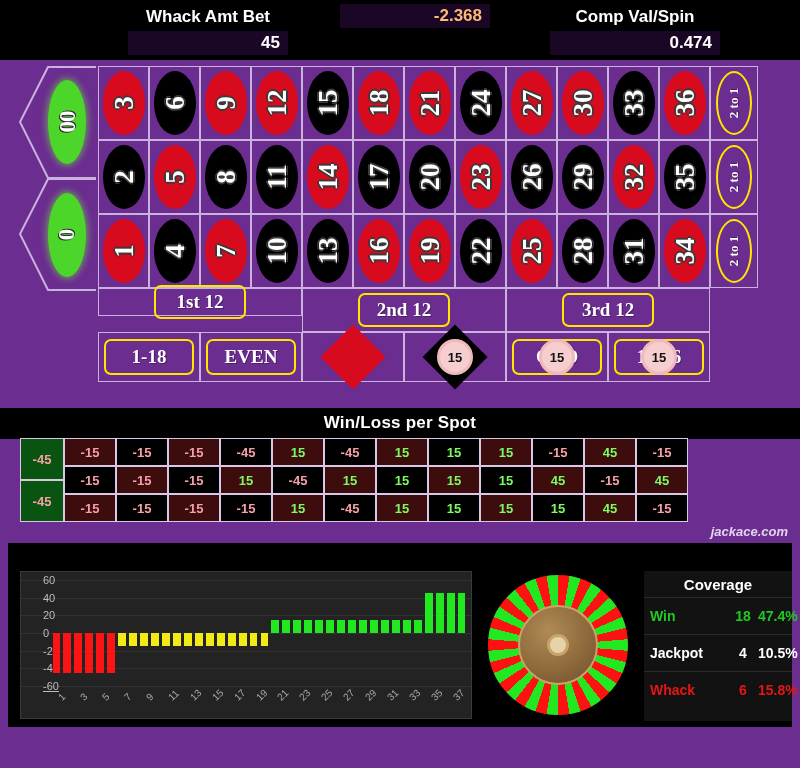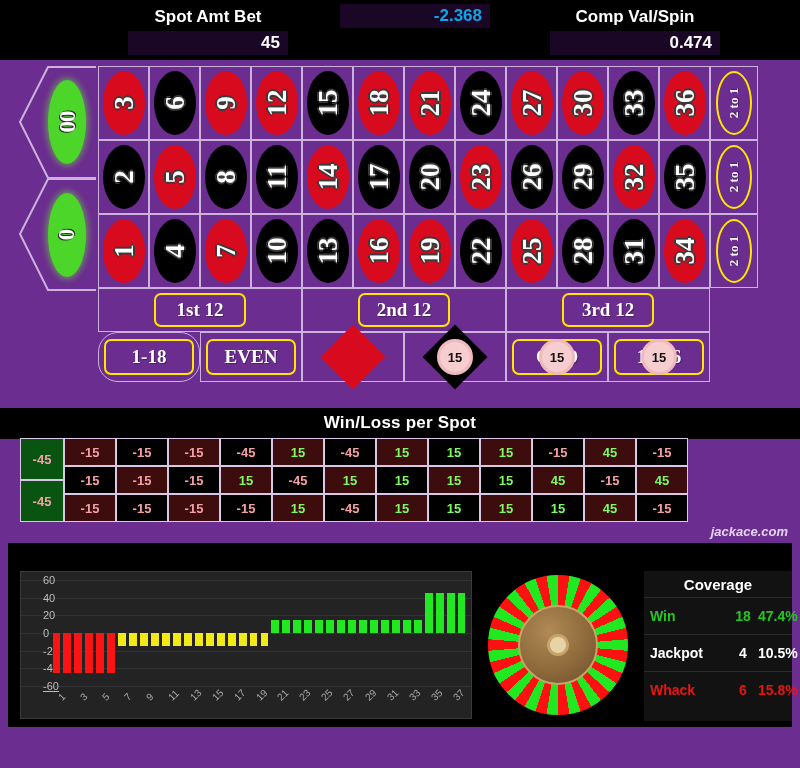--- a/index.html
+++ b/index.html
@@ -8,21 +8,21 @@
   .panelbar{background:#000;color:#fff;text-align:center;font-weight:bold;font-size:17px;
             padding:5px 0 6px;letter-spacing:.2px;}
 
   
   #stats{width:800px;height:60px;background:#000;position:relative;}
   .statcol{position:absolute;top:0;height:60px;text-align:center;}
   .stat-label{color:#fff;font-weight:bold;font-size:17px;padding-top:7px;}
   .stat-valuebox{margin:4px auto 0;height:24px;line-height:24px;background:#1a0726;
                  font-weight:bold;font-size:17px;color:#fff;text-align:right;
                  padding-right:8px;box-sizing:border-box;}
-  .neg{color:#0ea5e9;}
+  .neg{color:#fdba74;}
 
   
   #board{position:relative;width:800px;height:348px;background:#6b2d8f;}
   .zeroshape{position:absolute;}
   .zeroshape svg{display:block;}
   .zerooval{position:absolute;border-radius:50%;background:#4dd62a;
             box-shadow:0 0 6px 2px rgba(110,230,60,.55);}
   .zerotxt{position:absolute;left:0;top:0;width:100%;height:100%;
            display:flex;align-items:center;justify-content:center;}
   .zerotxt span{transform:rotate(-90deg);color:#fff;font-weight:bold;font-size:23px;
@@ -111,21 +111,21 @@
   .covrow .c3{flex:1;text-align:center;font-weight:bold;font-size:14px;}
   .c-win{color:#22c822;}
   .c-jack{color:#fff;}
   .c-whack{color:#e51616;}
 </style>
 </head>
 <body>
 
 <div id="stats">
     <div class="statcol" style="left: 98px; width: 220px;">
-      <div class="stat-label">Spot Amt Bet</div>
+      <div class="stat-label">Whack Amt Bet</div>
       <div class="stat-valuebox" style="width: 160px;">45</div>
     </div>
     <div class="statcol" style="left: 310px; width: 210px;">
       <div class="stat-valuebox neg" style="width: 150px;">-2.368</div>
     </div>
     <div class="statcol" style="left: 520px; width: 230px;">
       <div class="stat-label">Comp Val/Spin</div>
       <div class="stat-valuebox" style="width: 170px;">0.474</div>
     </div>
   </div>
@@ -335,30 +335,30 @@
     <div class="col2to1" style="left: 710px; top: 80px; width: 48px; height: 74px;">
       <div class="pill" style="width: 32px; height: 60px;">
         <span>2 to 1</span>
       </div>
     </div>
     <div class="col2to1" style="left: 710px; top: 154px; width: 48px; height: 74px;">
       <div class="pill" style="width: 32px; height: 60px;">
         <span>2 to 1</span>
       </div>
     </div>
-    <div class="betcell" style="left: 98px; top: 228px; width: 204px; height: 44px;">
+    <div class="betcell" style="left: 98px; top: 228px; width: 204px; height: 28px;">
       <div class="betbox" style="width: 88px; height: 30px;">1st 12</div>
     </div>
     <div class="betcell" style="left: 302px; top: 228px; width: 204px; height: 44px;">
       <div class="betbox" style="width: 88px; height: 30px;">2nd 12</div>
     </div>
     <div class="betcell" style="left: 506px; top: 228px; width: 204px; height: 44px;">
       <div class="betbox" style="width: 88px; height: 30px;">3rd 12</div>
     </div>
-    <div class="betcell" style="left: 98px; top: 272px; width: 102px; height: 50px; position: absolute; border-radius: 20px;">
+    <div class="betcell" style="left: 98px; top: 272px; width: 102px; height: 50px; position: absolute;">
       <div class="betbox" style="width: 86px; height: 32px;">1-18</div>
     </div>
     <div class="betcell" style="left: 200px; top: 272px; width: 102px; height: 50px; position: absolute;">
       <div class="betbox" style="width: 86px; height: 32px;">EVEN</div>
     </div>
     <div class="betcell" style="left: 302px; top: 272px; width: 102px; height: 50px; position: absolute;">
       <div class="diamond red"></div>
     </div>
     <div class="betcell" style="left: 404px; top: 272px; width: 102px; height: 50px; position: absolute;">
       <div class="diamond black"></div>

